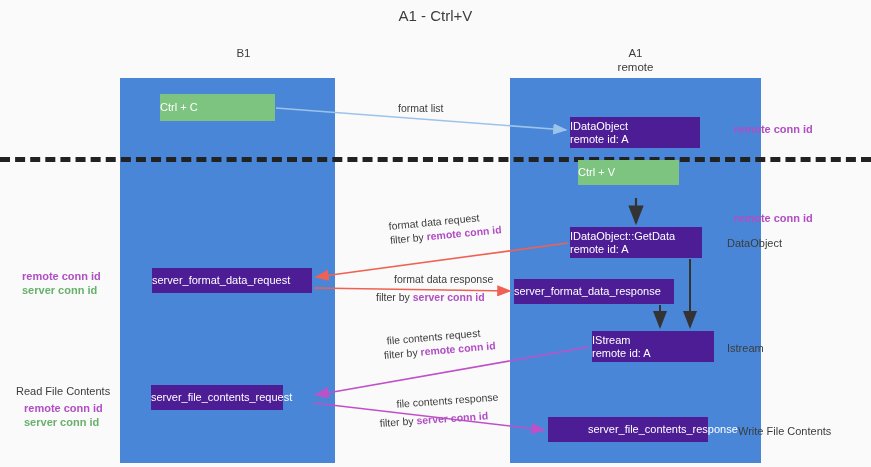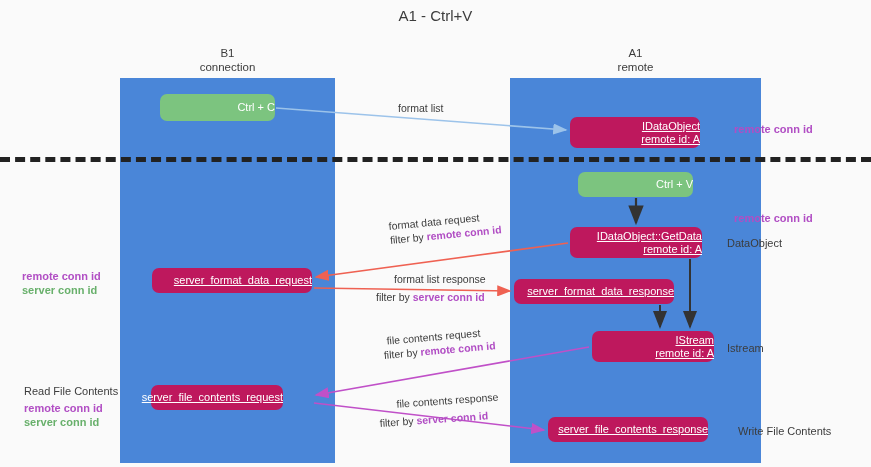--- a/index.html
+++ b/index.html
@@ -34,44 +34,44 @@
     line-height: 19px;
   }
   
   .lane-header {
     position: absolute;
     text-align: center;
     font-size: 11.5px;
     color: #3c3c3c;
     line-height: 14px;
   }
-  #hdr-b1 { left: 120px; top: 46px; width: 215px; }
+  #hdr-b1 { left: 136px; top: 46px; width: 215px; }
   #hdr-a1 { left: 510px; top: 46px; width: 251px; }
 
   
   .node {
     position: absolute;
     box-sizing: border-box;
     display: flex;
     flex-direction: column;
-    align-items: flex-end;
+    align-items: flex-start;
     justify-content: center;
     font-size: 11px;
     color: #ffffff;
     text-align: center;
     line-height: 13px;
-    border-radius: 7px;
+    border-radius: 0;
   }
   .node .l2 { font-size: 11px; }
   .green  { background: #7cc47f; }
-  .orange { background: #be185d; text-decoration: underline; }
+  .orange { background: #4c1d95; }
 
   #n-ctrlc        { left: 160px; top: 94px;  width: 115px; height: 27px; }
   #n-idataobject  { left: 570px; top: 117px; width: 130px; height: 31px; }
-  #n-ctrlv        { left: 578px; top: 172px; width: 115px; height: 25px; }
+  #n-ctrlv        { left: 578px; top: 160px; width: 101px; height: 25px; }
   #n-getdata      { left: 570px; top: 227px; width: 132px; height: 31px; }
   #n-sfdreq       { left: 152px; top: 268px; width: 160px; height: 25px; }
   #n-sfdresp      { left: 514px; top: 279px; width: 160px; height: 25px; }
   #n-istream      { left: 592px; top: 331px; width: 122px; height: 31px; }
   #n-sfcreq       { left: 151px; top: 385px; width: 132px; height: 25px; }
   #n-sfcresp      { left: 548px; top: 417px; width: 160px; height: 25px; padding-left: 40px; }
 
   
   .side-note {
     position: absolute;
@@ -81,21 +81,21 @@
   .c-purple { color: #b14ec4; font-weight: bold; }
   .c-green  { color: #68b06b; font-weight: bold; }
   .c-dark   { color: #3c3c3c; }
 
   #note-remote-1 { left: 734px; top: 122px; }
   #note-remote-2 { left: 734px; top: 211px; }
   #note-dataobject { left: 727px; top: 236px; }
   #note-istream  { left: 727px; top: 341px; }
   #note-write    { left: 738px; top: 424px; }
   #note-left-1   { left: 22px;  top: 269px; text-align: left; }
-  #note-read     { left: 24px;  top: 384px; }
+  #note-read     { left: 16px;  top: 384px; }
   #note-left-2   { left: 24px;  top: 401px; text-align: left; }
 
   
   .edge-label {
     position: absolute;
     font-size: 10.5px;
     color: #3c3c3c;
     line-height: 14px;
     white-space: nowrap;
   }
@@ -130,21 +130,20 @@
 
   <div class="lane" id="lane-b1"></div>
   <div class="lane" id="lane-a1"></div>
 
   <div id="title">
     <div>A1 - Ctrl+V</div>
   </div>
 
   <div class="lane-header" id="hdr-b1">
     <div>B1</div>
-    <div>connection</div>
   </div>
   <div class="lane-header" id="hdr-a1">
     <div>A1</div>
     <div>remote</div>
   </div>
 
   <svg id="edges" viewBox="0 0 871 467">
     <defs>
       <marker id="ar-blue" markerWidth="9" markerHeight="7" refX="8" refY="3.5" orient="auto">
         <polygon points="0 0, 9 3.5, 0 7" fill="#9cc3ea"></polygon>
@@ -223,21 +222,21 @@
   </div>
 
   <div class="edge-label" id="el-fdreq">
     <div>format data request</div>
     <div>
       <span>filter by </span><span class="hl-purple">remote conn id</span>
     </div>
   </div>
 
   <div class="edge-label" id="el-fdresp">
-    <div style="padding-left:18px">format list response</div>
+    <div style="padding-left:18px">format data response</div>
     <div style="padding-top:4px">
       <span>filter by </span><span class="hl-green">server conn id</span>
     </div>
   </div>
 
   <div class="edge-label" id="el-fcreq">
     <div style="padding-left:4px">file contents request</div>
     <div>
       <span>filter by </span><span class="hl-purple">remote conn id</span>
     </div>

